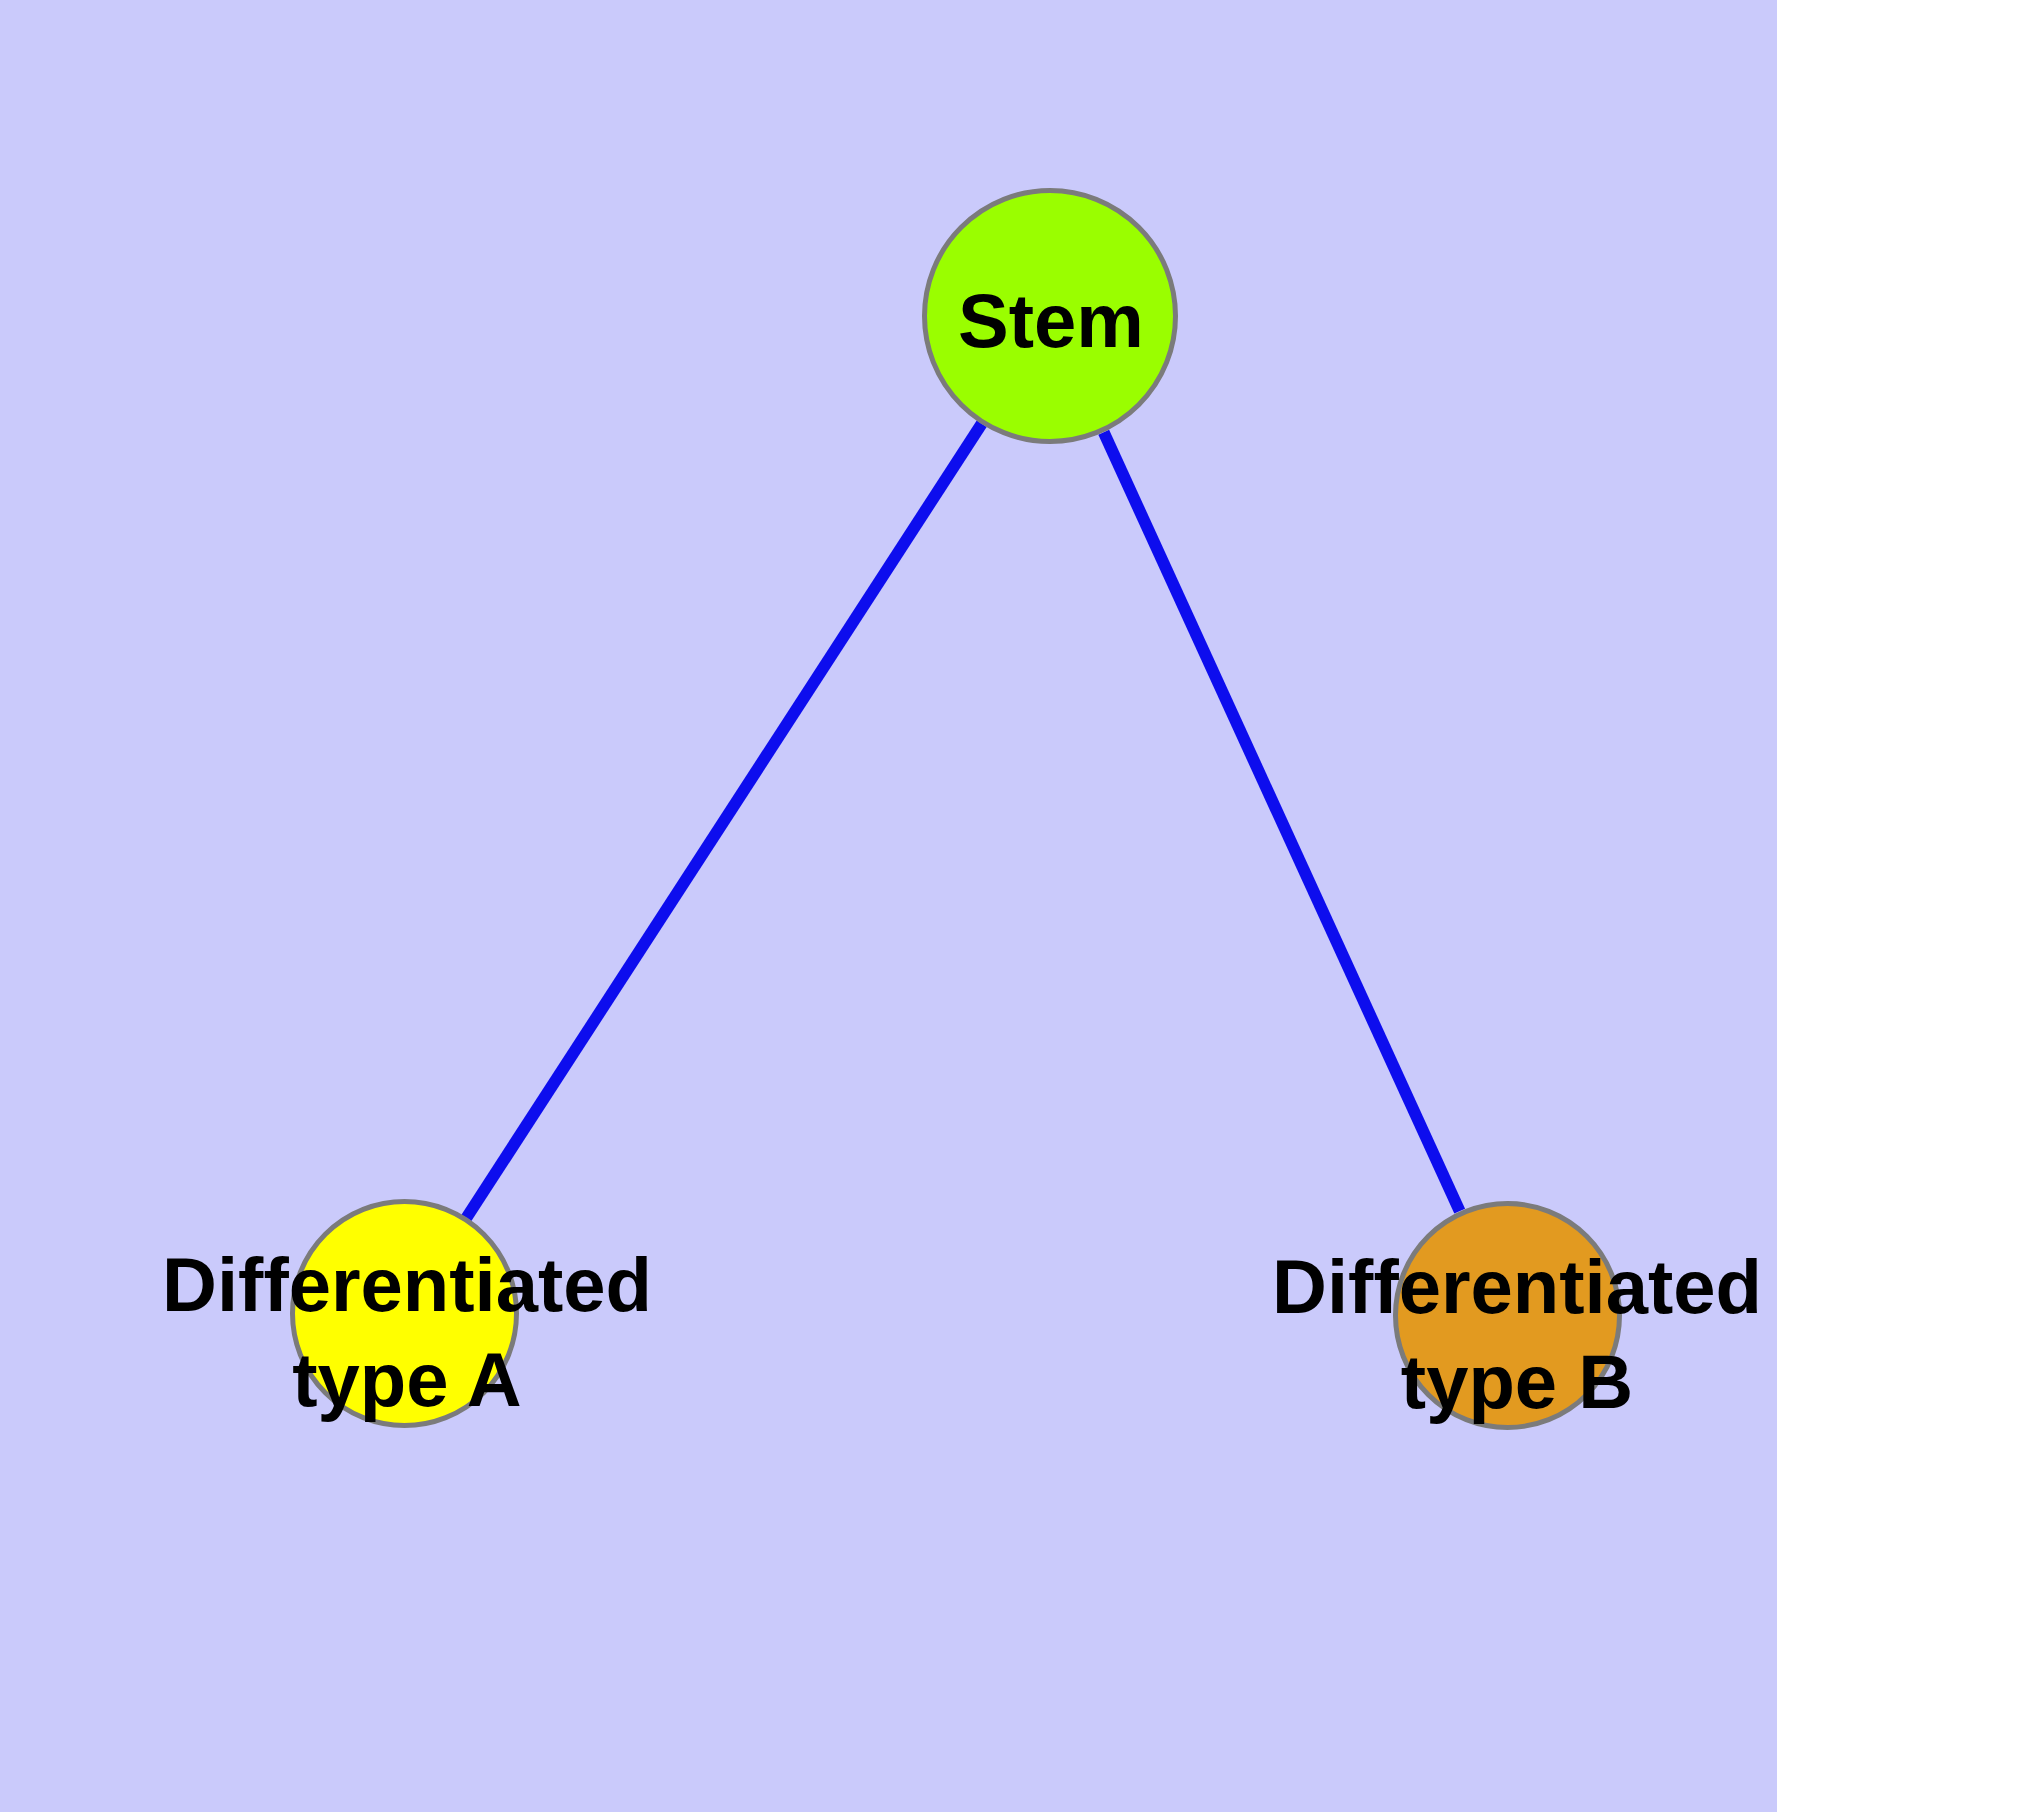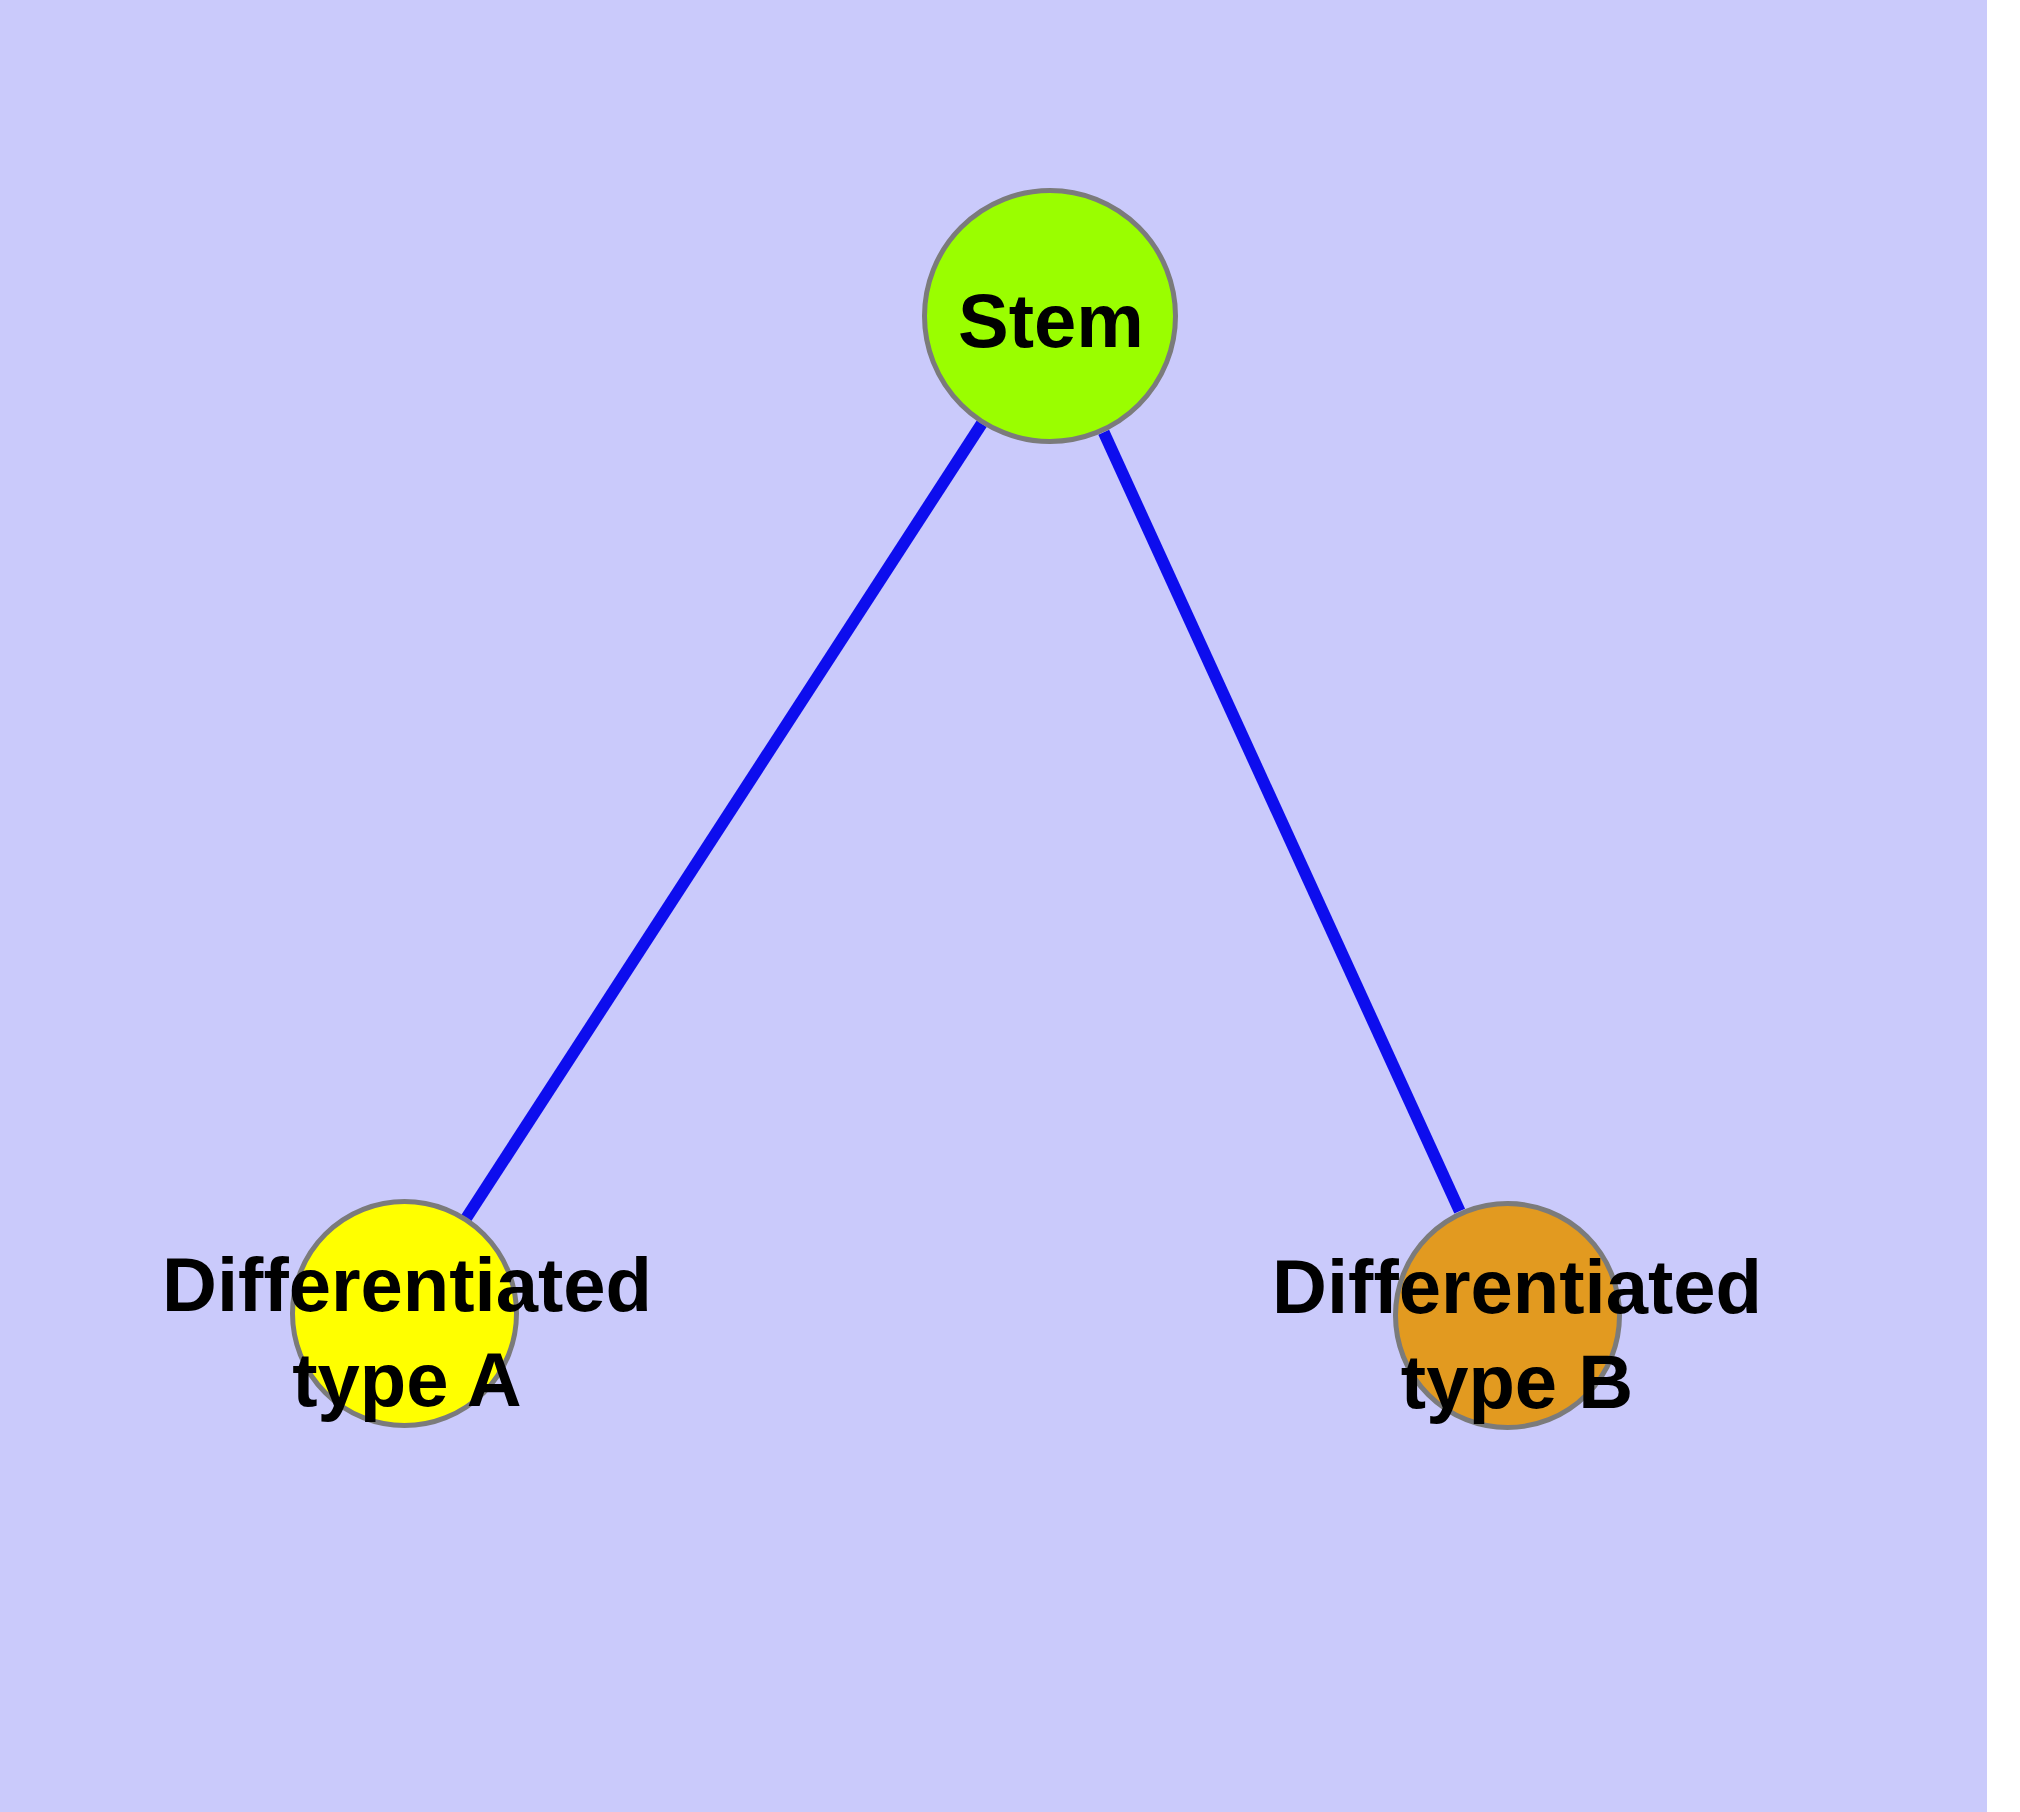--- a/index.html
+++ b/index.html
@@ -4,21 +4,21 @@
 <style>
   html, body {
     margin: 0;
     padding: 0;
     width: 2021px;
     height: 1812px;
     overflow: hidden;
   }
   .canvas {
     position: relative;
-    width: 1987px;
+    width: 1777px;
     height: 1812px;
     background: #cacafb;
     font-family: "Liberation Sans", sans-serif;
   }
   .edge-layer {
     position: absolute;
     left: 0;
     top: 0;
     width: 2021px;
     height: 1812px;

